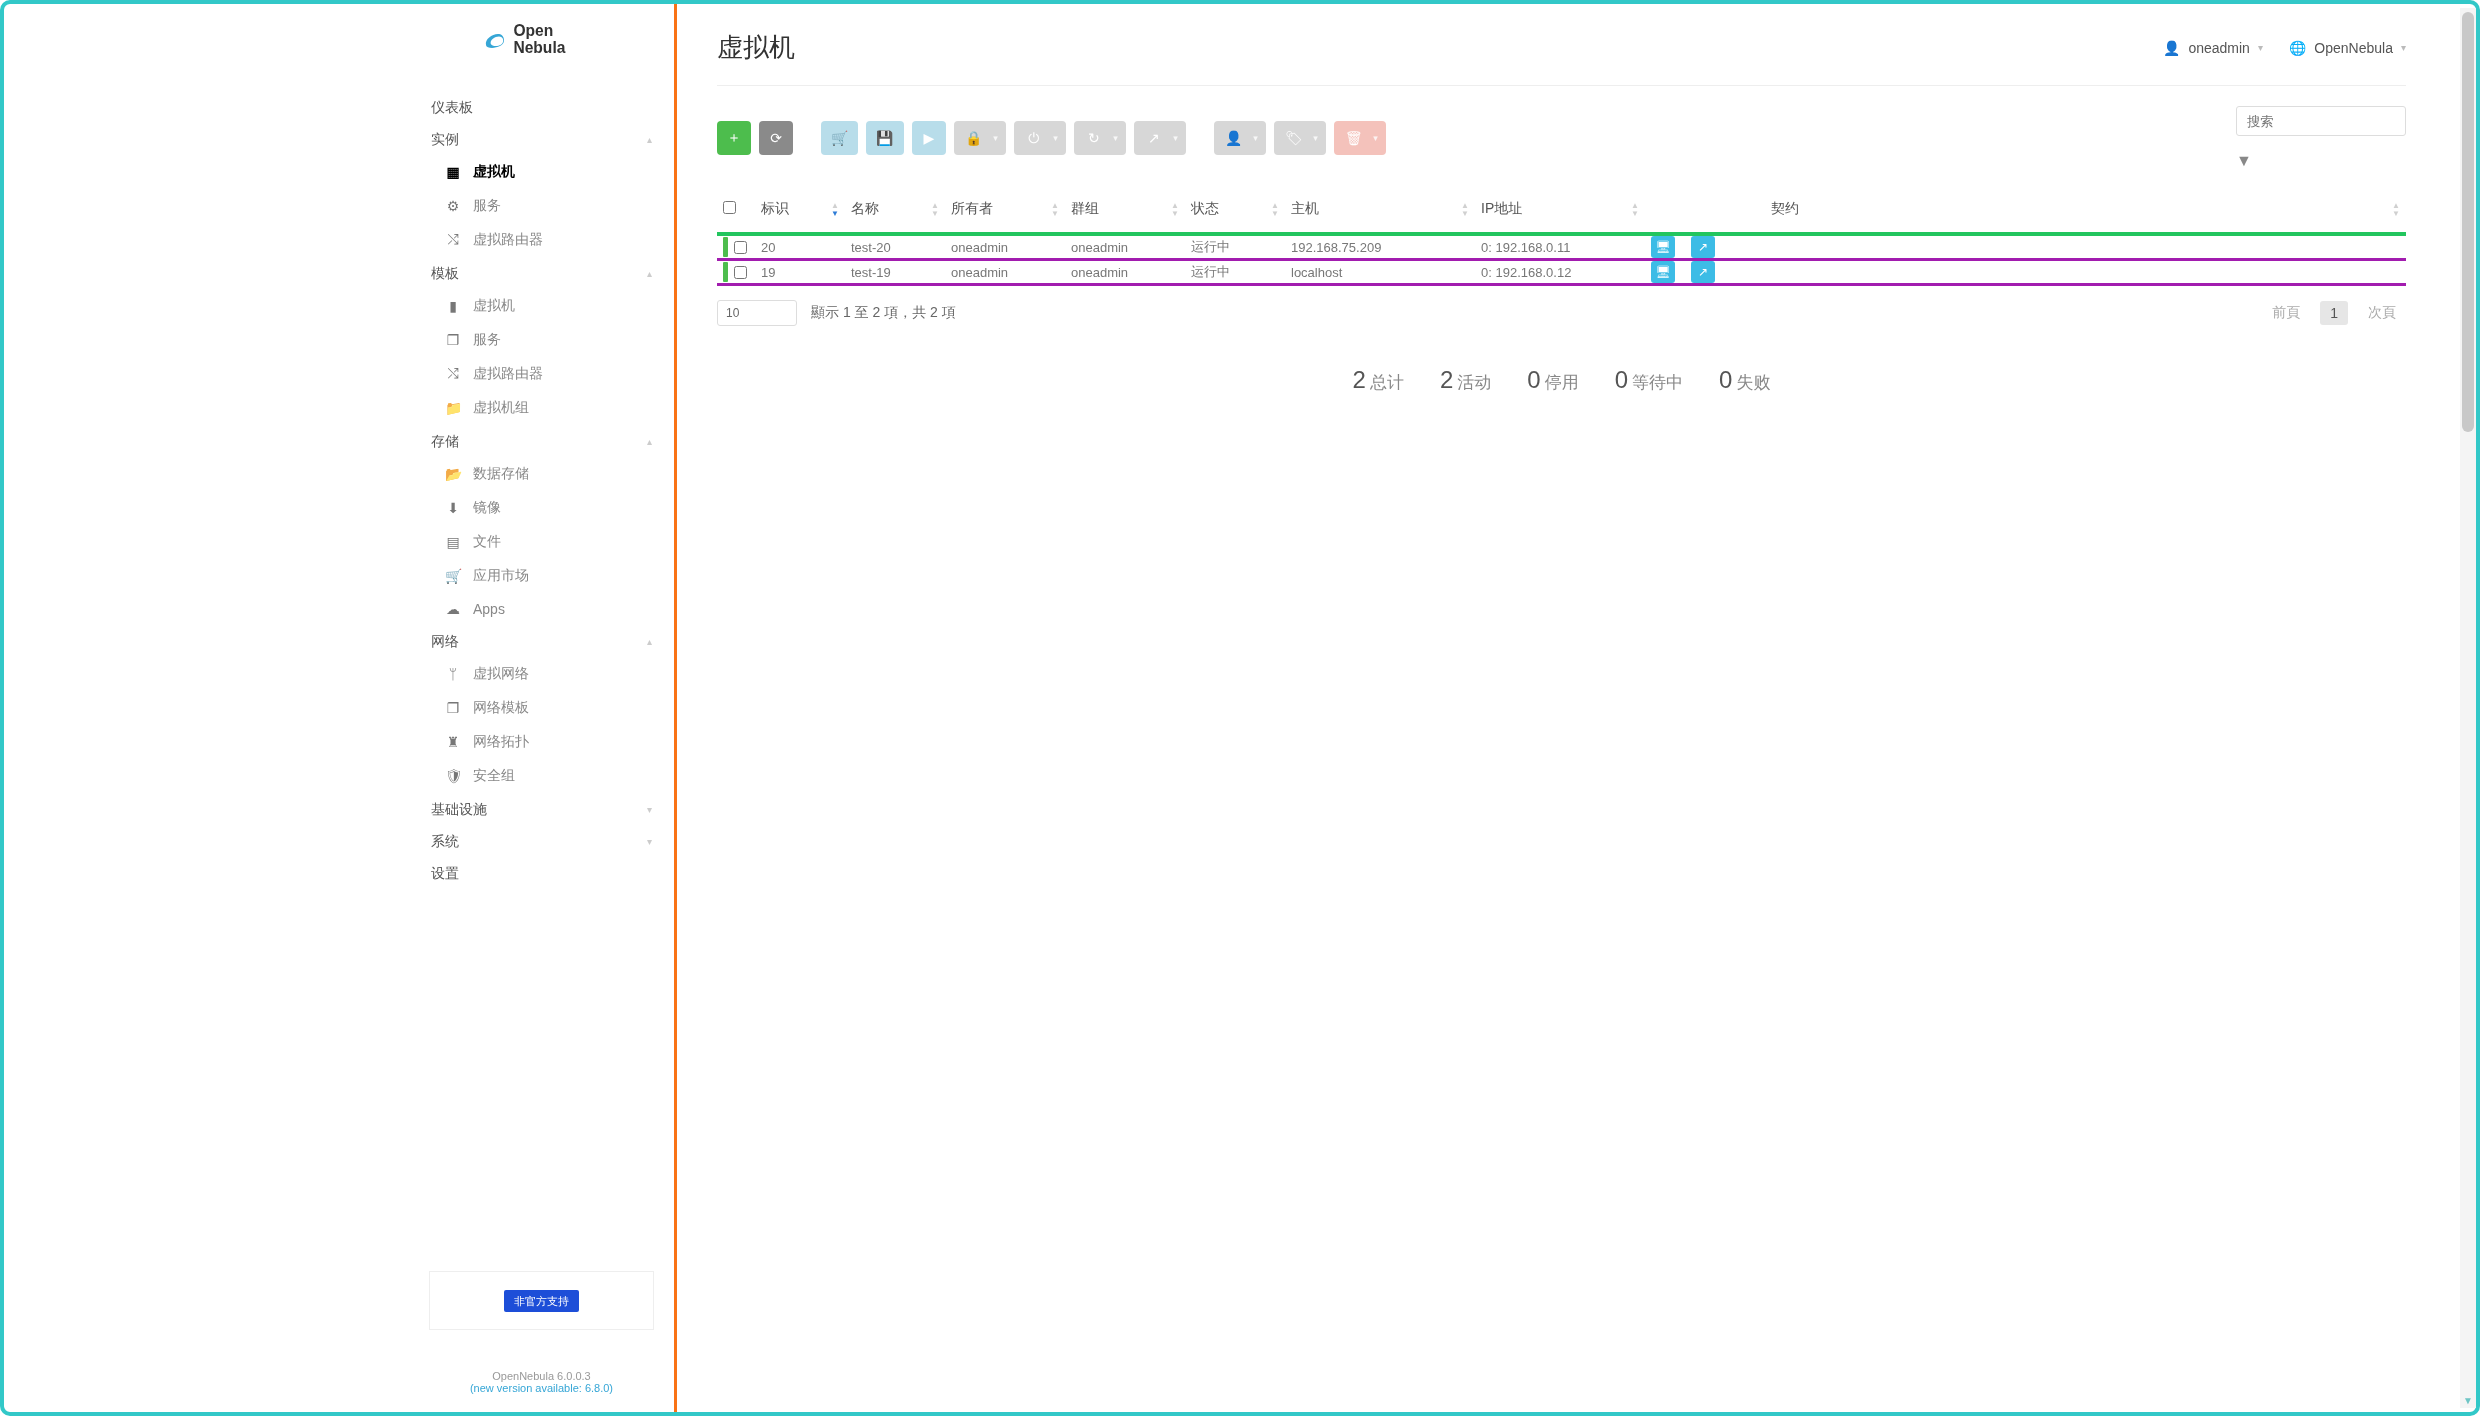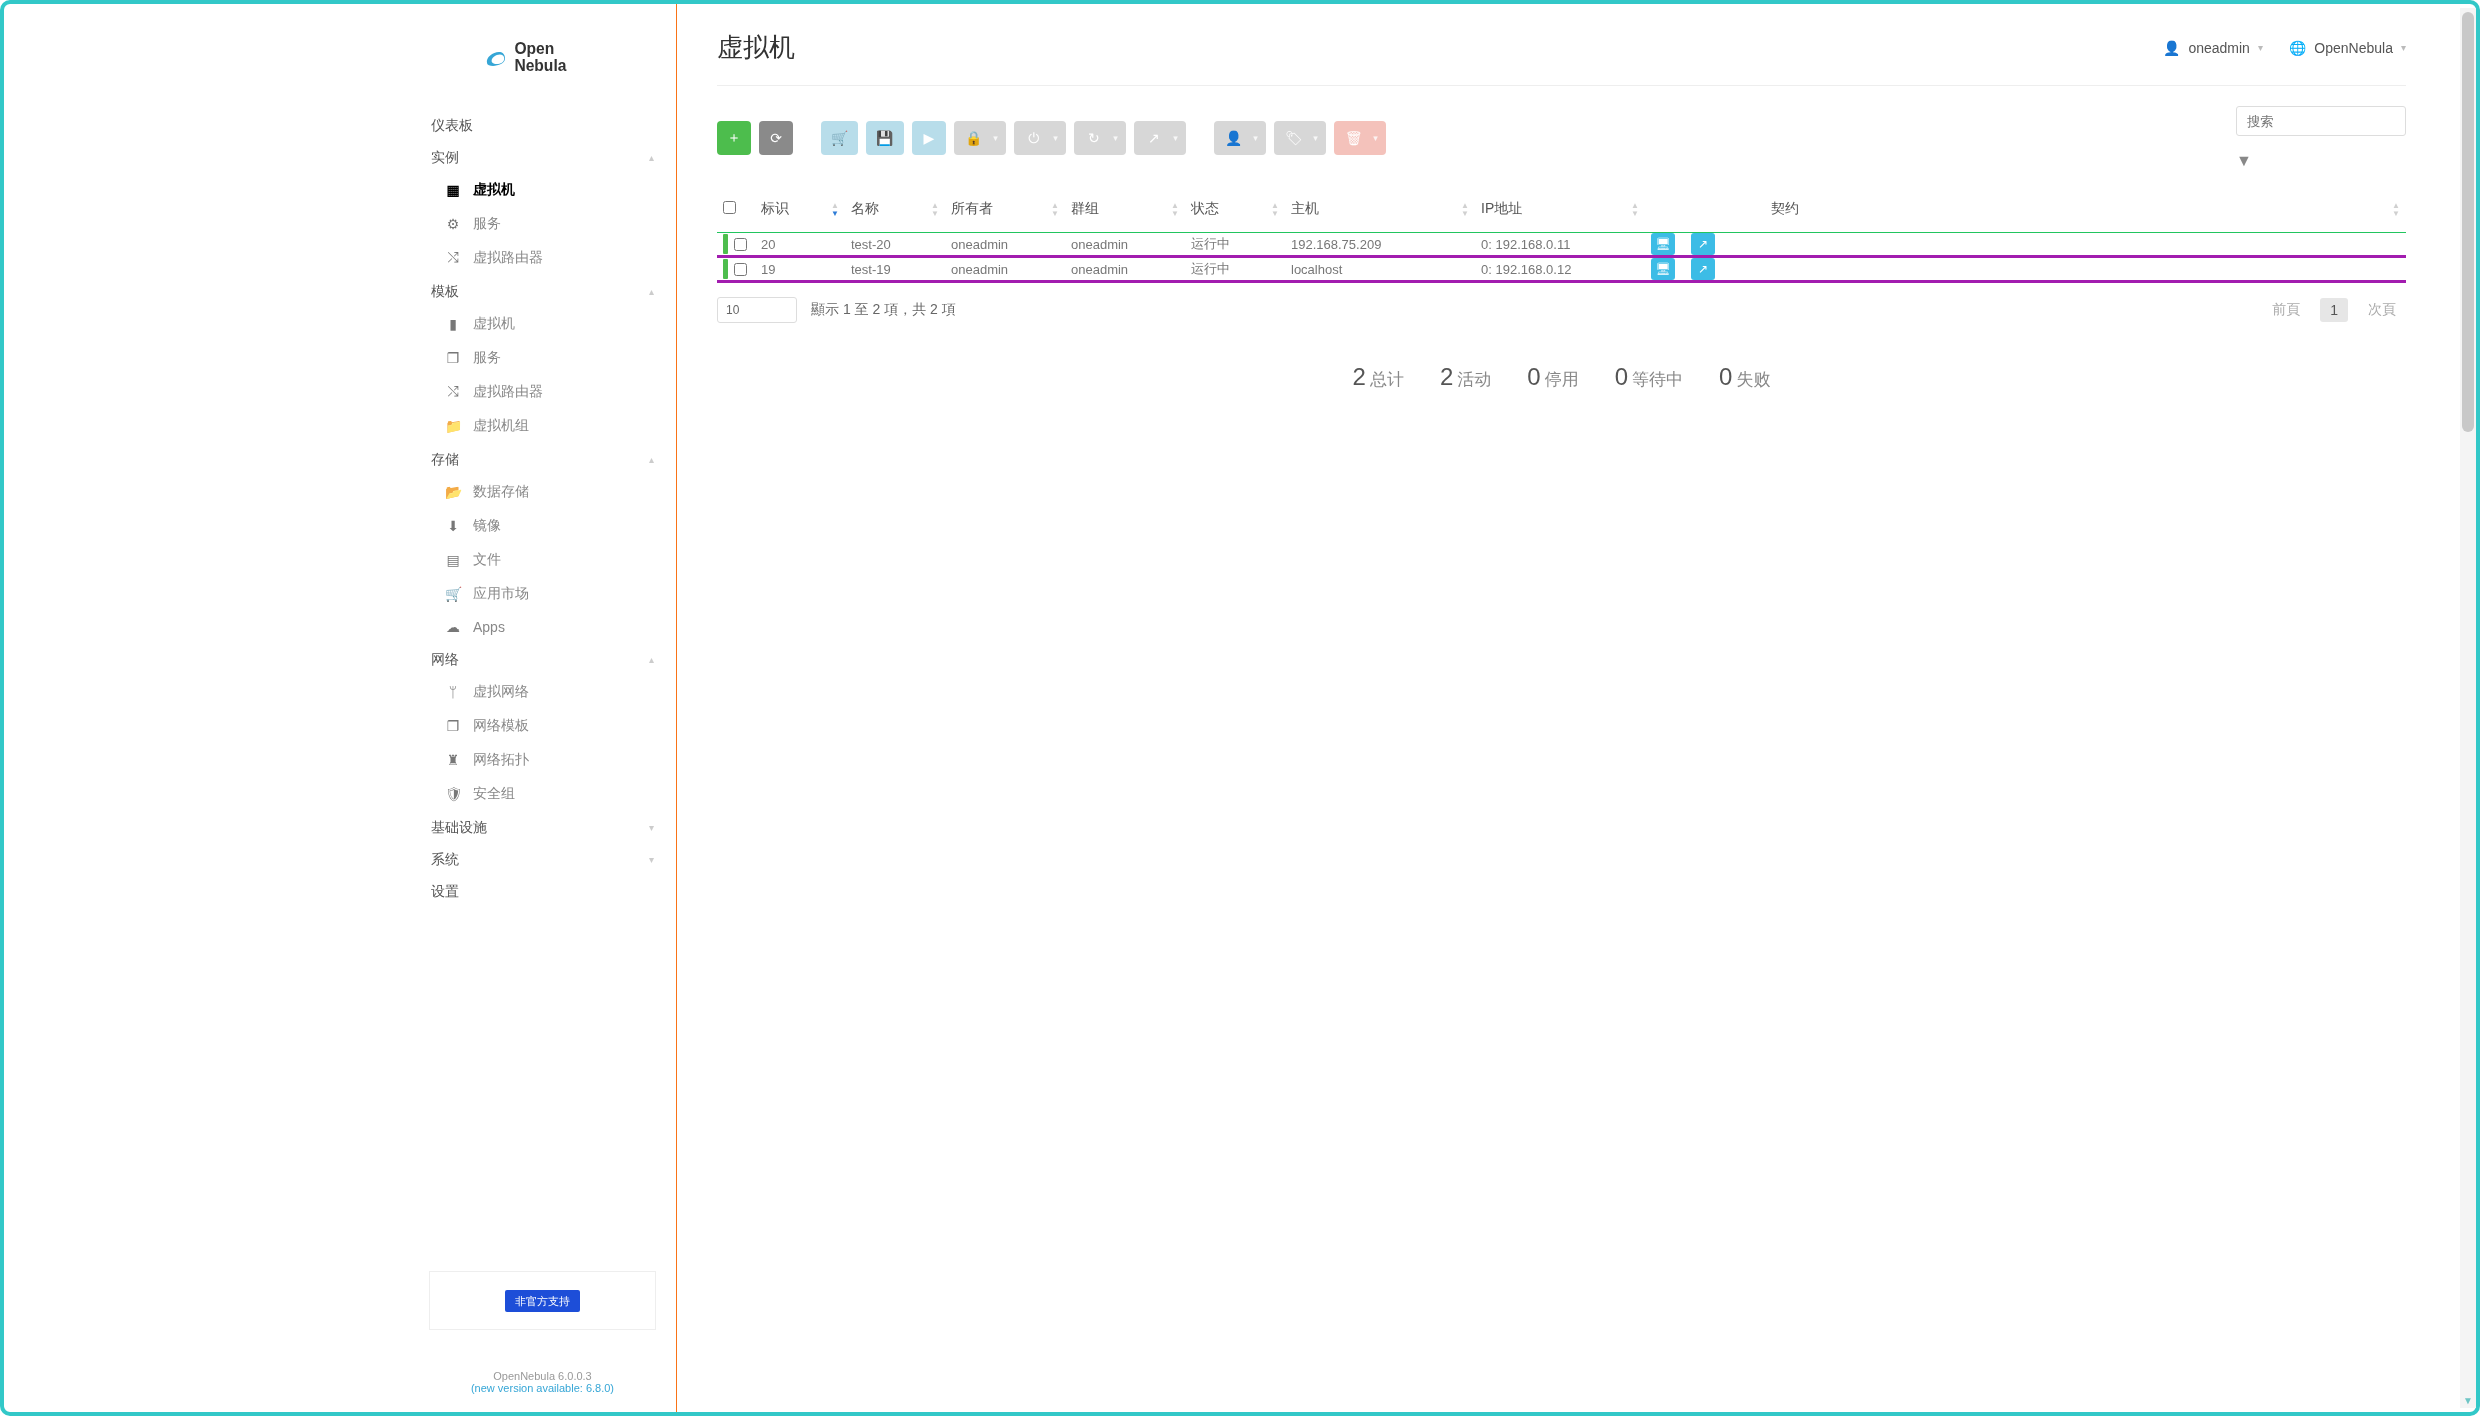--- a/index.html
+++ b/index.html
@@ -17,24 +17,23 @@
   }
   .inner {
     position: absolute;
     left: 405px; top: 0;
     right: 30px; bottom: 0;
     display: flex;
   }
   
   .sidebar {
     width: 268px;
-    border-right: 1px solid #f97316;
+    border-right: 3px solid #f97316;
     display: flex;
     flex-direction: column;
-    padding-top: 18px;
   }
   .logo {
     display: flex;
     align-items: center;
     justify-content: center;
     padding: 10px 0 30px;
   }
   .logo svg { width: 125px; }
   .menu { padding: 0 8px; flex: 1; }
   .menu-group-title {
@@ -112,21 +111,21 @@
   .search-input {
     height:30px; width:170px;
     border:1px solid #ddd; border-radius:3px;
     padding: 0 10px; color:#888;
   }
   .filter-icon { color:#888; cursor:pointer; font-size:16px; }
   
   table.vmtable { width:100%; border-collapse:collapse; }
   table.vmtable th {
     text-align:left; font-weight:400; color:#555;
-    padding: 14px 6px; border-bottom:1px solid #22c55e;
+    padding: 14px 6px; border-bottom:4px solid #22c55e;
     position:relative;
     margin-left:40px;
   }
   .sorter {
     position:absolute; right:6px; top:50%; transform:translateY(-50%);
     display:flex; flex-direction:column; gap:1px; color:#d0d0d0; font-size:8px; line-height:7px;
   }
   .sorter.active-down .down { color:#2e7cd6; }
   table.vmtable td {
     padding: 0 6px; border-bottom:3px solid #a21caf;

